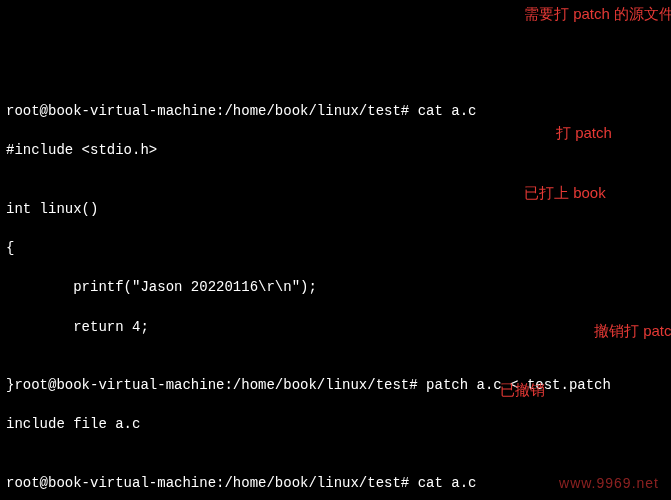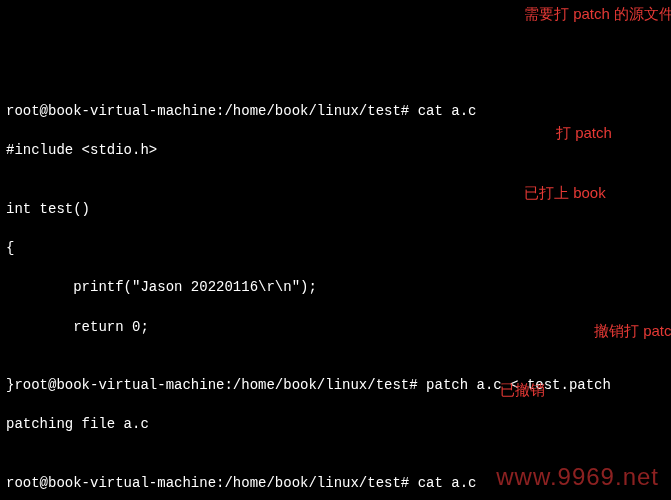--- a/index.html
+++ b/index.html
@@ -22,40 +22,40 @@
     font-family: "Microsoft YaHei", "SimSun", sans-serif;
     font-size: 15px;
     position: absolute;
   }
   .watermark {
     position: absolute;
     right: 12px;
     bottom: 6px;
     color: rgba(255,60,60,0.55);
     font-family: Arial, sans-serif;
-    font-size: 24px;
+    font-size: 14px;
     letter-spacing: 1px;
   }
 </style>
 </head>
 <body>
 
 
 
 
 <div class="term-line"><span>root@book-virtual-machine:/home/book/linux/test# </span><span>cat a.c</span></div>
 <div class="term-line">#include &lt;stdio.h&gt;</div>
 <div class="term-line"></div>
-<div class="term-line">int test()</div>
+<div class="term-line">int linux()</div>
 <div class="term-line">{</div>
 <div class="term-line">        printf("Jason 20220116\r\n");</div>
-<div class="term-line">        return 0;</div>
+<div class="term-line">        return 4;</div>
 
 <div class="term-line"><span>}</span><span>root@book-virtual-machine:/home/book/linux/test# </span><span>patch a.c &lt; test.patch</span></div>
-<div class="term-line">patching file a.c</div>
+<div class="term-line">include file a.c</div>
 
 <div class="term-line"><span>root@book-virtual-machine:/home/book/linux/test# </span><span>cat a.c</span></div>
 
 <div class="term-line"></div>
 
 
 
 
 
 

